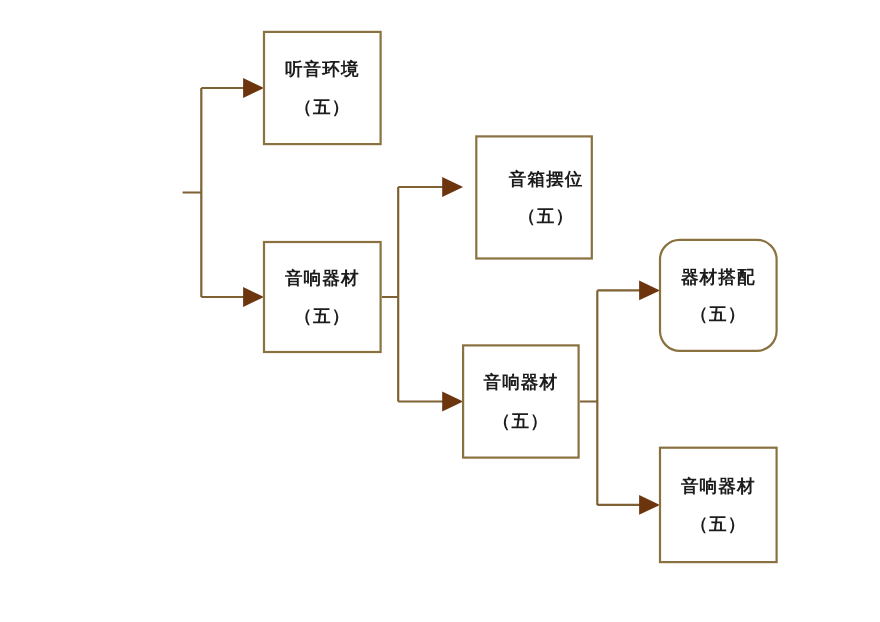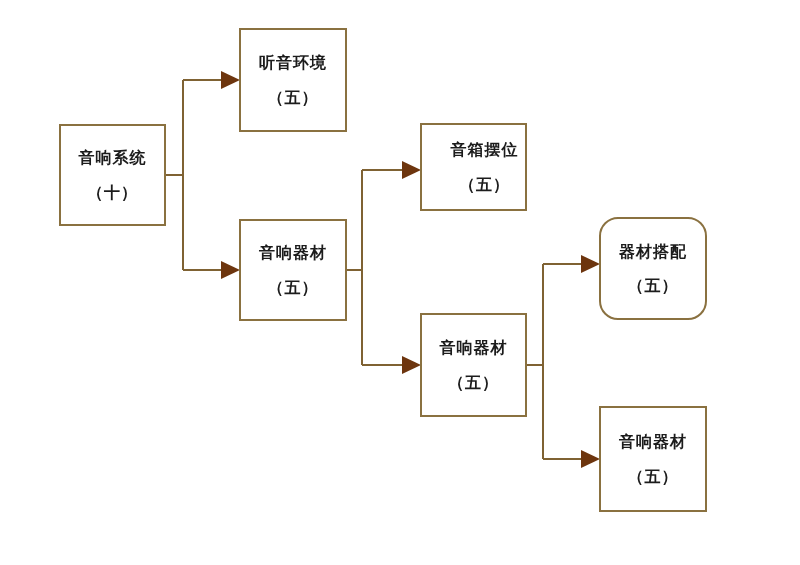--- a/index.html
+++ b/index.html
@@ -43,21 +43,21 @@
     color: var(--text, #1c1c1c);
     font-weight: bold;
     font-size: 16px;
     letter-spacing: 1px;
     text-align: center;
     line-height: 1.2;
   }
   .n1 { left: 59px;  top: 124px; width: 107px; height: 102px; }
   .n2 { left: 239px; top: 28px;  width: 108px; height: 104px; }
   .n3 { left: 239px; top: 219px; width: 108px; height: 102px; }
-  .n4 { left: 420px; top: 123px; width: 107px; height: 88px; padding-left: 22px; }
+  .n4 { left: 432px; top: 123px; width: 107px; height: 113px; padding-left: 22px; }
   .n5 { left: 420px; top: 313px; width: 107px; height: 104px; }
   .n6 { left: 599px; top: 217px; width: 108px; height: 103px; border-radius: 19px; }
   .n7 { left: 599px; top: 406px; width: 108px; height: 106px; }
 </style>
 </head>
 <body>
 
 <div class="canvas">
 
   <svg class="wires" viewBox="0 0 800 565" xmlns="http://www.w3.org/2000/svg">
@@ -68,24 +68,20 @@
 
     <path class="wire" d="M347 270 H362 M362 170 V365 M362 170 H403 M362 365 H403"></path>
     <polygon class="head" points="402,161 402,179 421,170"></polygon>
     <polygon class="head" points="402,356 402,374 421,365"></polygon>
 
     <path class="wire" d="M527 365 H543 M543 264 V459 M543 264 H582 M543 459 H582"></path>
     <polygon class="head" points="581,255 581,273 600,264"></polygon>
     <polygon class="head" points="581,450 581,468 600,459"></polygon>
   </svg>
 
-  <div class="node n1">
-    <div>音响系统</div>
-    <div>（十）</div>
-  </div>
 
   <div class="node n2">
     <div>听音环境</div>
     <div>（五）</div>
   </div>
 
   <div class="node n3">
     <div>音响器材</div>
     <div>（五）</div>
   </div>

